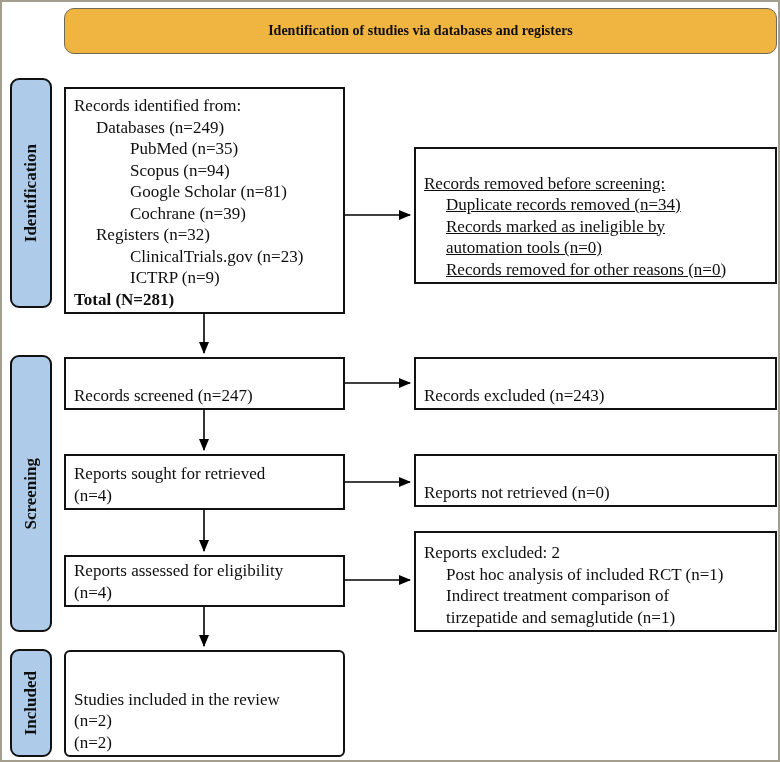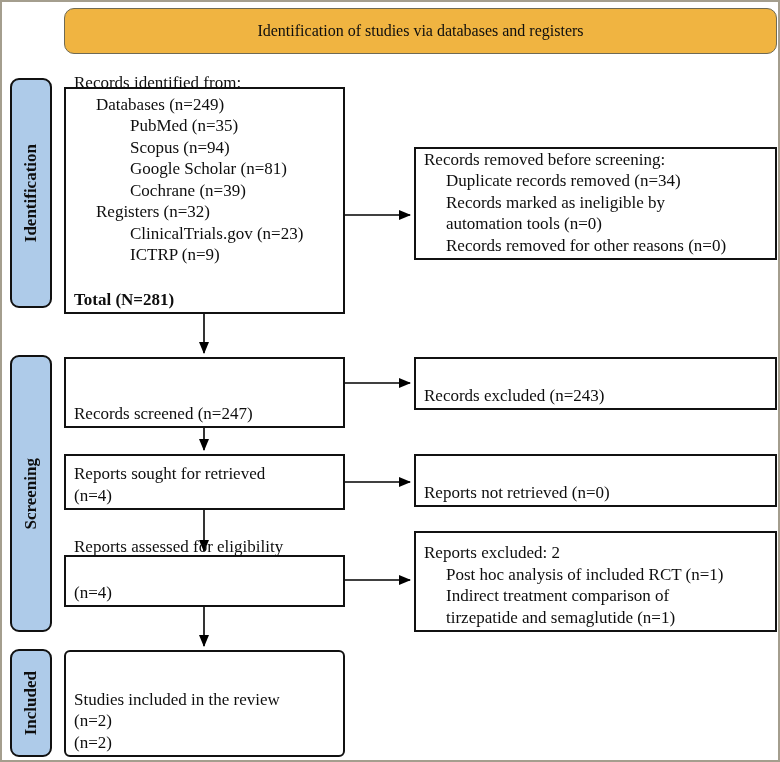--- a/index.html
+++ b/index.html
@@ -26,22 +26,22 @@
     width: 713px; height: 46px;
     background: #F0B441;
     border: 1.5px solid #6e6a55;
     border-radius: 10px;
     box-sizing: border-box;
     display: flex;
     align-items: center;
     justify-content: center;
   }
   .banner span {
-    font-weight: normal;
-    font-size: 16px;
+    font-weight: bold;
+    font-size: 14px;
   }
   .stage {
     position: absolute;
     left: 8px;
     width: 42px;
     background: #AECBE9;
     border: 2px solid #111;
     border-radius: 9px;
     box-sizing: border-box;
     display: flex;
@@ -65,28 +65,28 @@
     box-sizing: border-box;
     display: flex;
     flex-direction: column;
     justify-content: flex-end;
     padding: 2px 8px;
     font-size: 17px;
   }
   .box .line { line-height: 21.5px; white-space: nowrap; }
   .box .indent-1 { padding-left: 22px; }
   .box .indent-2 { padding-left: 56px; }
-  .box .bold { font-weight: bold; margin-top: 23px; }
+  .box .bold { font-weight: bold; }
   .box-identified       { left: 62px;  top: 85px;  width: 281px; height: 227px; }
-  .box-removed          { left: 412px; top: 145px; width: 363px; height: 113px; }
-  .box-screened         { left: 62px;  top: 355px; width: 281px; height: 71px; }
+  .box-removed          { left: 412px; top: 145px; width: 363px; height: 137px; text-decoration: underline; }
+  .box-screened         { left: 62px;  top: 355px; width: 281px; height: 53px; }
   .box-records-excluded { left: 412px; top: 355px; width: 363px; height: 53px; }
   .box-sought           { left: 62px;  top: 452px; width: 281px; height: 56px; }
   .box-not-retrieved    { left: 412px; top: 452px; width: 363px; height: 53px; }
-  .box-assessed         { left: 62px;  top: 553px; width: 281px; height: 52px; gap: 24px; }
+  .box-assessed         { left: 62px;  top: 553px; width: 281px; height: 52px; }
   .box-reports-excluded { left: 412px; top: 529px; width: 363px; height: 101px; }
   .box-included         { left: 62px;  top: 648px; width: 281px; height: 107px; border-radius: 6px; }
 </style>
 </head>
 <body>
 
 <div class="canvas">
 
   <svg class="arrows" viewBox="0 0 780 762" xmlns="http://www.w3.org/2000/svg">
     <defs>

